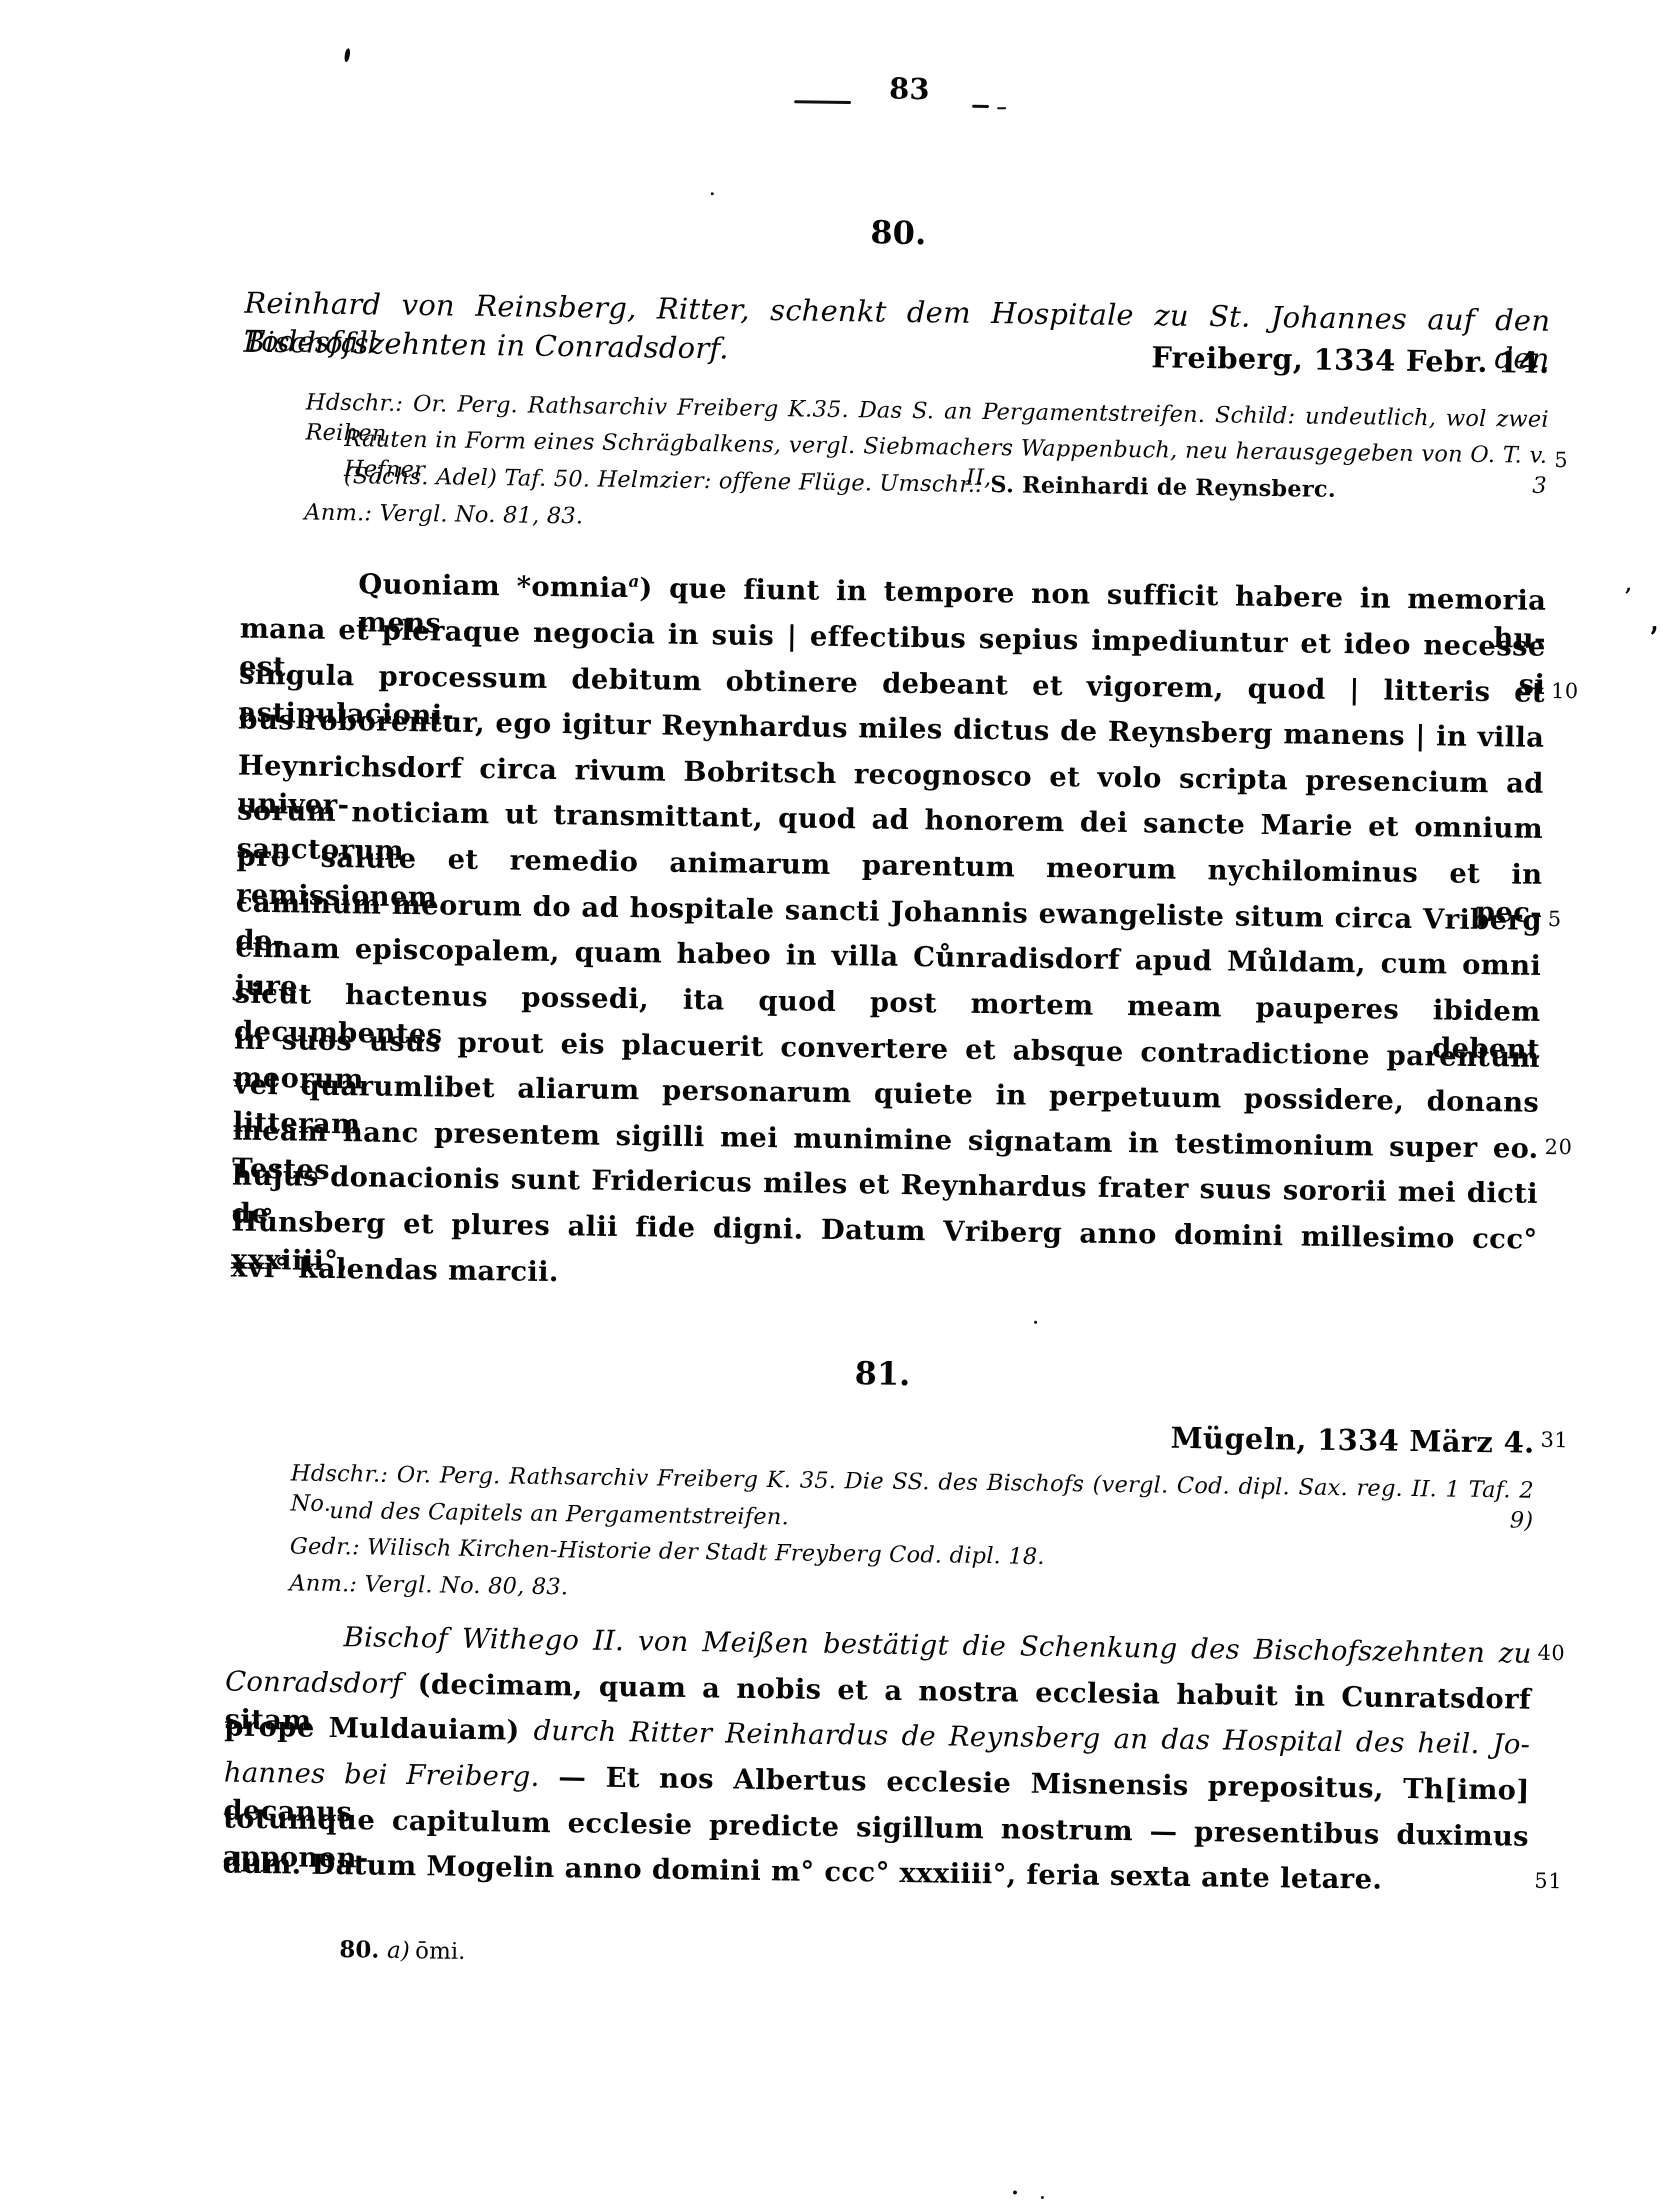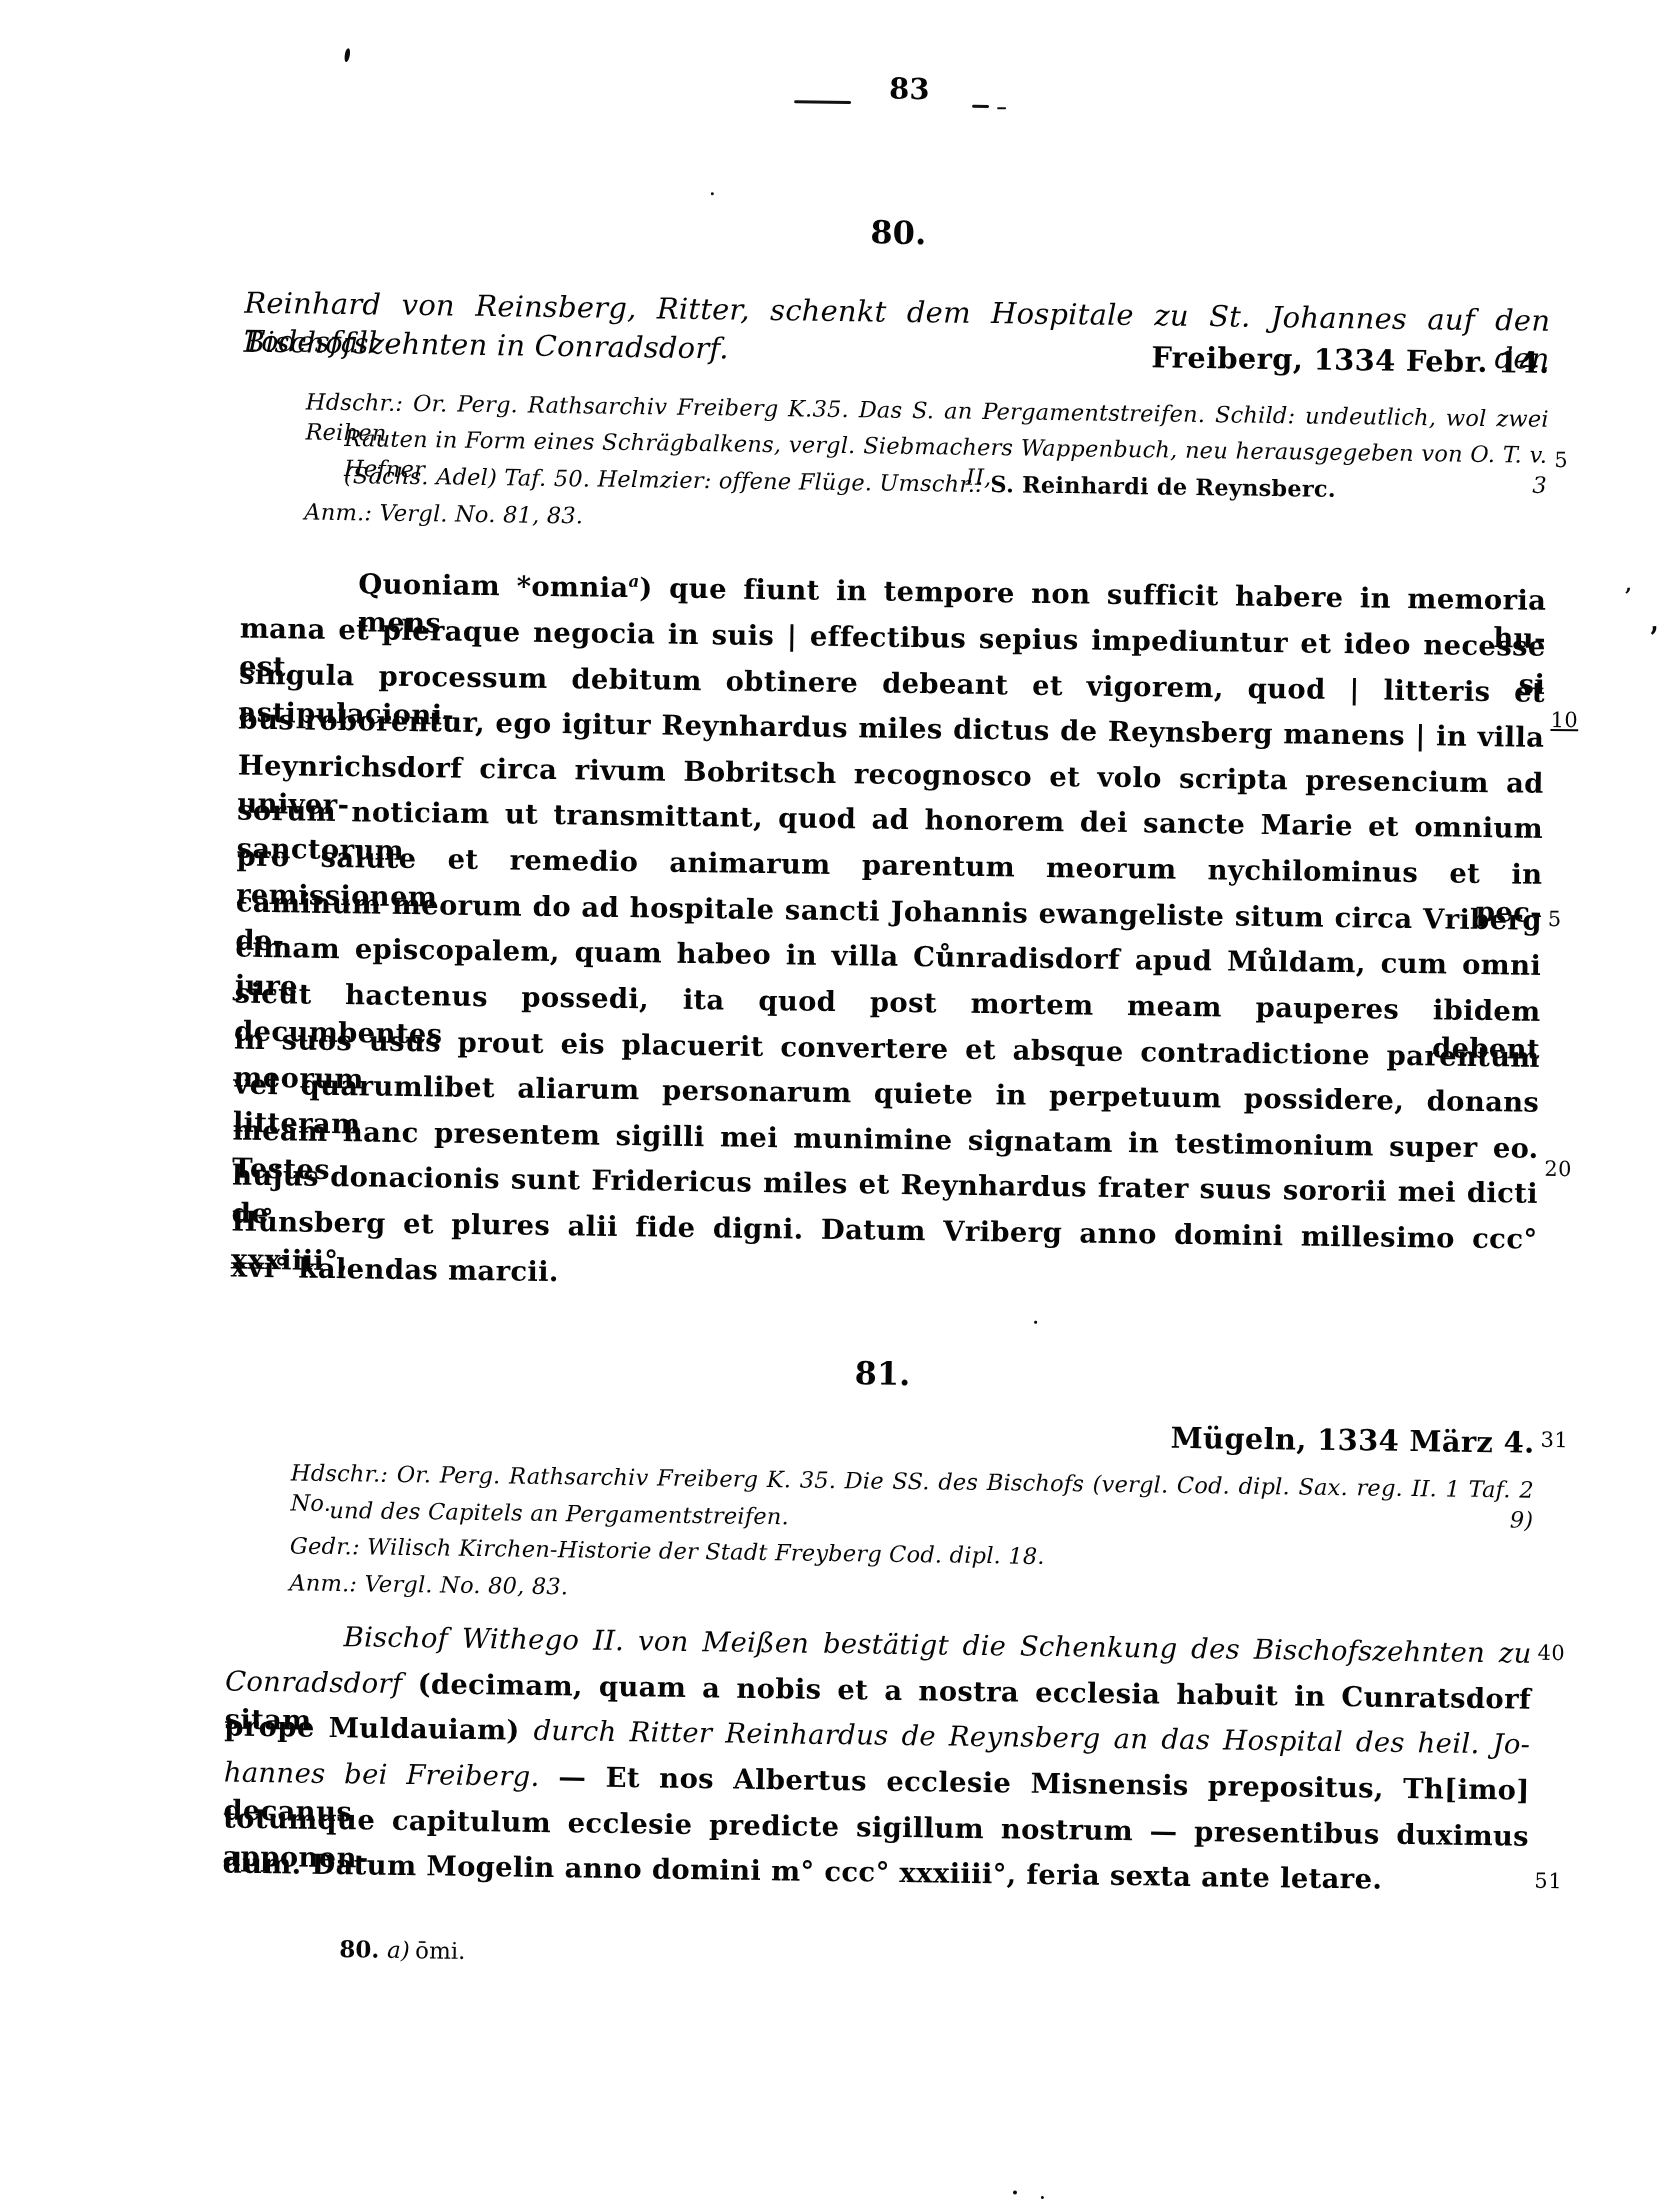--- a/index.html
+++ b/index.html
@@ -181,23 +181,23 @@
   <div class="ln" style="top:1715px;">
     <span class="rm">prope Muldauiam) </span><span class="it">durch Ritter Reinhardus de Reynsberg an das Hospital des heil. Jo-</span>
   </div>
   <div class="ln" style="top:1761px;">
     <span class="it">hannes bei Freiberg. </span><span class="rm">— Et nos Albertus ecclesie Misnensis prepositus, Th[imo] decanus</span>
   </div>
   <div class="ln" style="top:1807px;">totumque capitulum ecclesie predicte sigillum nostrum — presentibus duximus apponen-</div>
   <div class="ln plain" style="top:1852px;">dum.  Datum Mogelin anno domini m° ccc° xxxiiii°, feria sexta ante letare.</div>
 
   <div class="mnum" style="top:438px;">5</div>
-  <div class="mnum" style="top:698px;text-decoration:underline;">10</div>
+  <div class="mnum" style="top:669px;">10</div>
   <div class="mnum" style="top:897px;">5</div>
-  <div class="mnum" style="top:1125px;margin-top:22px;">20</div>
+  <div class="mnum" style="top:1125px;">20</div>
   <div class="mnum" style="top:1418px;">31</div>
   <div class="mnum" style="top:1631px;">40</div>
   <div class="mnum" style="top:1859px;">51</div>
 
   <div class="footnote">
     <span class="ref">80.</span><span class="marker">a)</span><span class="txt">ōmi.</span>
   </div>
 
   <div class="speck" style="top:55px; left:331px; width:5px; height:14.3px; transform:rotate(9deg);"></div>
   <div class="speck" style="top:194px; left:699px; width:3.3px; height:3.3px;"></div>

